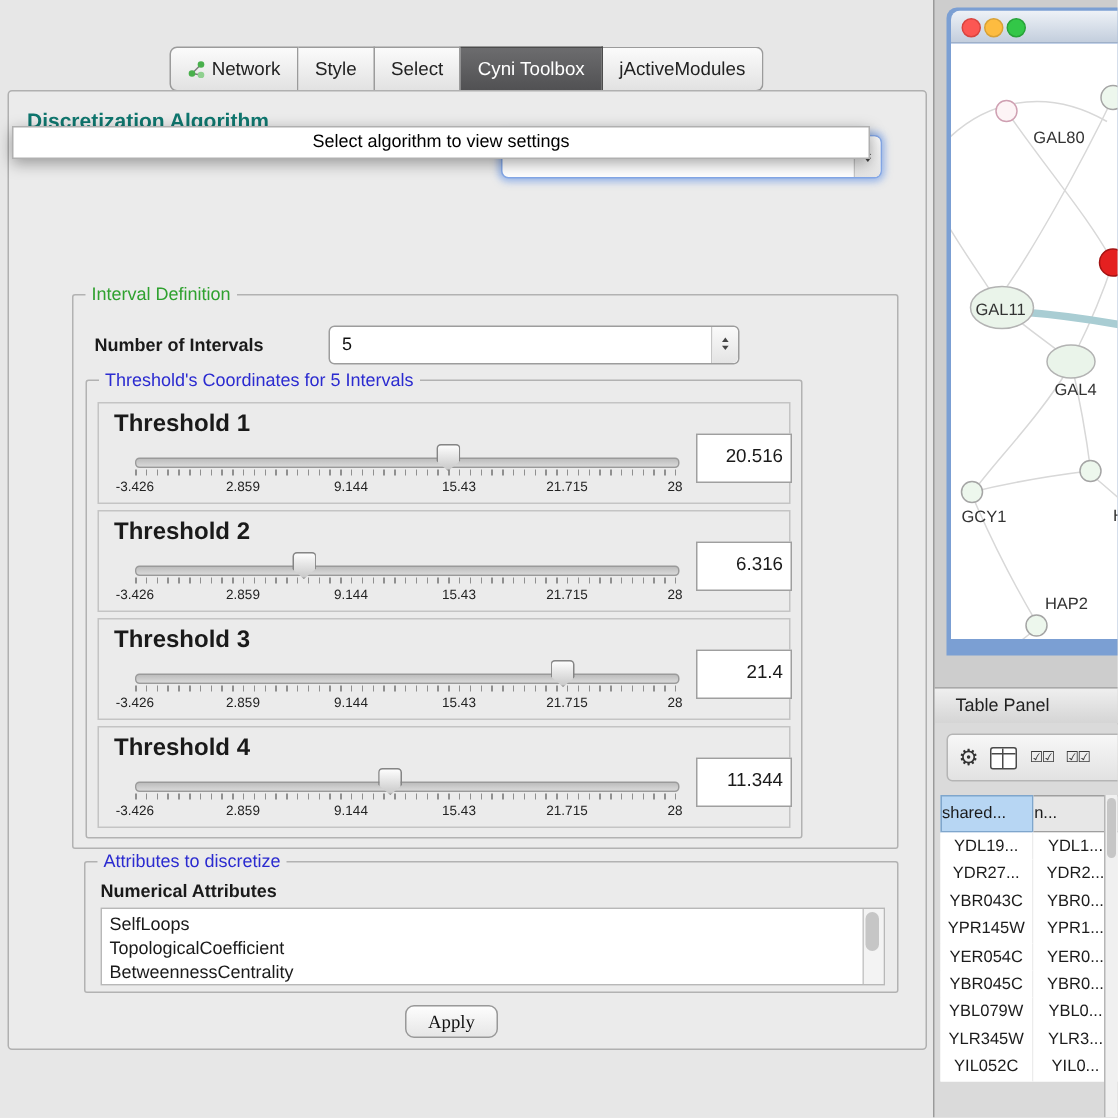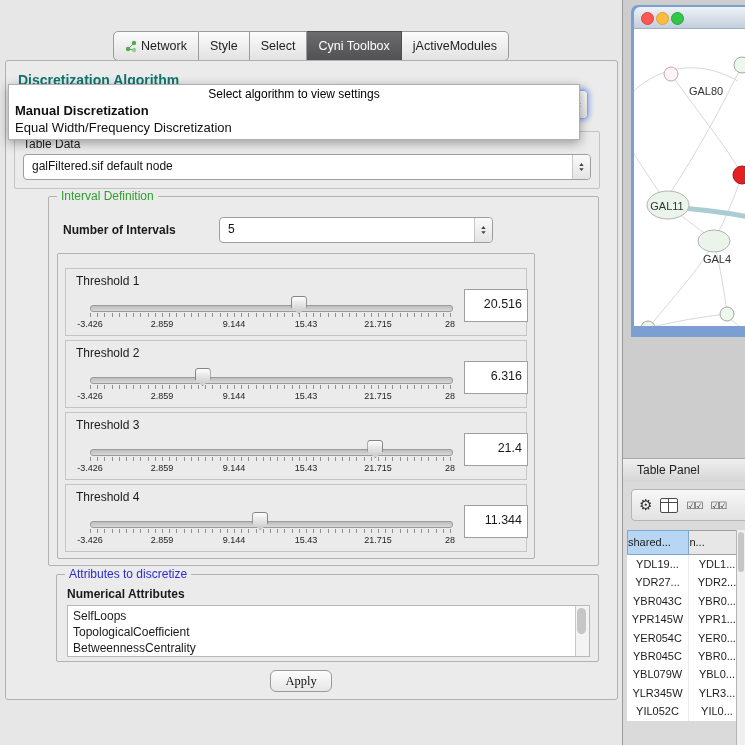--- a/index.html
+++ b/index.html
@@ -55,21 +55,21 @@
   #table-data-group{left:14px;top:131px;width:584px;height:56px;border-color:#c4c4c4;}
   #table-data-label{position:absolute;left:8px;top:5px;font-size:12px;color:#222;}
   #table-data-combo{left:8px;top:22px;width:566px;height:24px;}
 
   #interval-group{left:48px;top:196px;width:549px;height:368px;}
   #num-label{position:absolute;left:14px;top:26px;font-size:12px;font-weight:bold;}
   #num-combo{left:170px;top:20px;width:272px;height:24px;}
   #thresholds-group{left:8px;top:56px;width:476px;height:304px;}
   #threshold-rows{position:absolute;left:7px;right:7px;top:14px;}
   .thr-row{position:relative;height:66px;margin-bottom:4px;border:1px solid #c4c4c4;background:#ebebeb;}
-  .thr-label{position:absolute;left:10px;top:5px;font-size:12px;font-weight:normal;}
+  .thr-label{position:absolute;left:10px;top:5px;font-size:16px;font-weight:bold;}
   .track{position:absolute;left:24px;top:36px;width:361px;height:5px;
     background:linear-gradient(#bdbdbd,#d9d9d9);border:1px solid #9a9a9a;border-radius:3px;}
   .ticks{position:absolute;left:24px;top:44px;width:362px;height:4px;
     background:repeating-linear-gradient(to right,#8f8f8f 0,#8f8f8f 1px,transparent 1px,transparent 7.2px);}
   .scale-lab{position:absolute;top:50px;transform:translateX(-50%);font-size:9px;color:#222;white-space:nowrap;}
   .thumb{position:absolute;top:27px;width:14px;height:16px;z-index:2;
     background:linear-gradient(#fdfdfd,#c9c9c9);border:1px solid #858585;
     clip-path:polygon(0 0,100% 0,100% 62%,50% 100%,0 62%);border-radius:3px;}
   .thr-value{position:absolute;left:398px;top:20px;width:57px;height:31px;background:#fff;
     border:1px solid #9f9f9f;font-size:12.5px;text-align:right;line-height:29px;padding-right:5px;}
@@ -83,21 +83,21 @@
   .vscroll{position:absolute;right:0;top:0;bottom:0;width:13px;background:#f3f3f3;border-left:1px solid #c8c8c8;}
   .vthumb{position:absolute;left:1px;top:2px;width:9px;height:26px;background:#c6c6c6;border-radius:5px;}
 
   #apply-btn{position:absolute;left:270px;top:670px;width:62px;height:22px;
     background:linear-gradient(#fdfdfd,#e6e6e6);border:1px solid #999;border-radius:6px;
     font-size:12.5px;font-family:Liberation Serif, serif;color:#111;}
 
   
   #right-col{position:absolute;left:622px;top:0;width:123px;height:745px;background:#cdcdcd;
     border-left:1px solid #9a9a9a;overflow:hidden;}
-  #net-window{position:absolute;left:8px;top:5px;width:115px;height:332px;background:#7b9fd3;border-radius:7px 0 0 0;}
+  #net-window{position:absolute;left:8px;top:5px;width:115px;height:432px;background:#7b9fd3;border-radius:7px 0 0 0;}
   #net-titlebar{position:absolute;left:3px;top:2px;right:0;height:21px;
     background:linear-gradient(#eef2f7,#c3cedd);border-radius:6px 0 0 0;border-bottom:1px solid #9fb0c8;}
   .light{position:absolute;top:5px;width:11px;height:11px;border-radius:50%;}
   .light.red{left:7px;background:#fc5753;border:1px solid #d8443f;}
   .light.yellow{left:22px;background:#fdbc40;border:1px solid #d8a135;}
   .light.green{left:37px;background:#33c748;border:1px solid #27a338;}
   #net-content{position:absolute;left:3px;top:24px;right:0;bottom:11px;background:#fff;overflow:hidden;}
   .node-label{font-size:11px;fill:#333;text-anchor:middle;}
 
   #table-panel-header{position:absolute;left:0;top:458px;width:123px;height:23px;
@@ -167,48 +167,35 @@
 
   <div id="algo-combo" class="combo">
     <span class="stepper">
       <i>▲</i>
       <i>▼</i>
     </span>
   </div>
 
   <div id="algo-popup">
     <div class="popup-placeholder">Select algorithm to view settings</div>
-    <div id="popup-opts">
-        <div class="popup-opt bold">Manual Discretization</div>
-        <div class="popup-opt">Equal Width/Frequency Discretization</div>
-      </div>
-  </div>
-
-  <div id="table-data-group" class="group">
-    <div id="table-data-label">Table Data</div>
-    <div id="table-data-combo" class="combo">
-      <span class="txt">galFiltered.sif default node</span>
-      <span class="stepper">
-        <i>▲</i>
-        <i>▼</i>
-      </span>
-    </div>
-  </div>
+  </div>
+
 
   <div id="interval-group" class="group">
     <span class="legend green">Interval Definition</span>
     <div id="num-label">Number of Intervals</div>
     <div id="num-combo" class="combo">
       <span class="txt">5</span>
       <span class="stepper">
         <i>▲</i>
         <i>▼</i>
       </span>
     </div>
     <div id="thresholds-group" class="group">
+      <span class="legend blue">Threshold's Coordinates for 5 Intervals</span>
       <div id="threshold-rows">
           <div class="thr-row">
             <div class="thr-label">Threshold 1</div>
             <div class="track"></div>
             <div class="ticks"></div>
             <span class="scale-lab" style="left: 24px;">-3.426</span>
             <span class="scale-lab" style="left: 96px;">2.859</span>
             <span class="scale-lab" style="left: 168px;">9.144</span>
             <span class="scale-lab" style="left: 240px;">15.43</span>
             <span class="scale-lab" style="left: 312px;">21.715</span>

